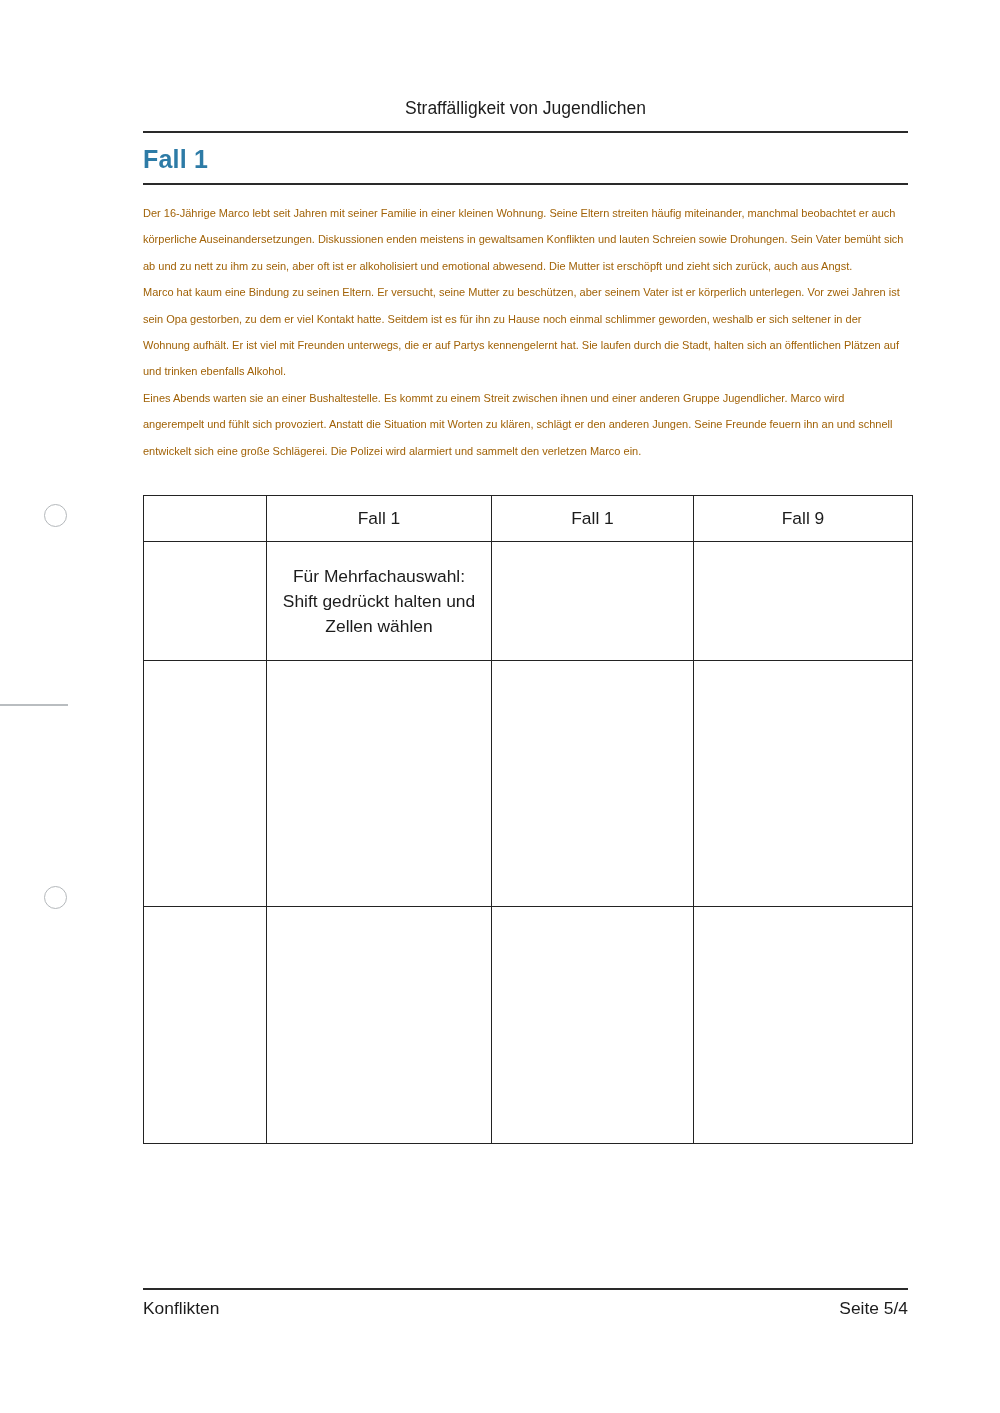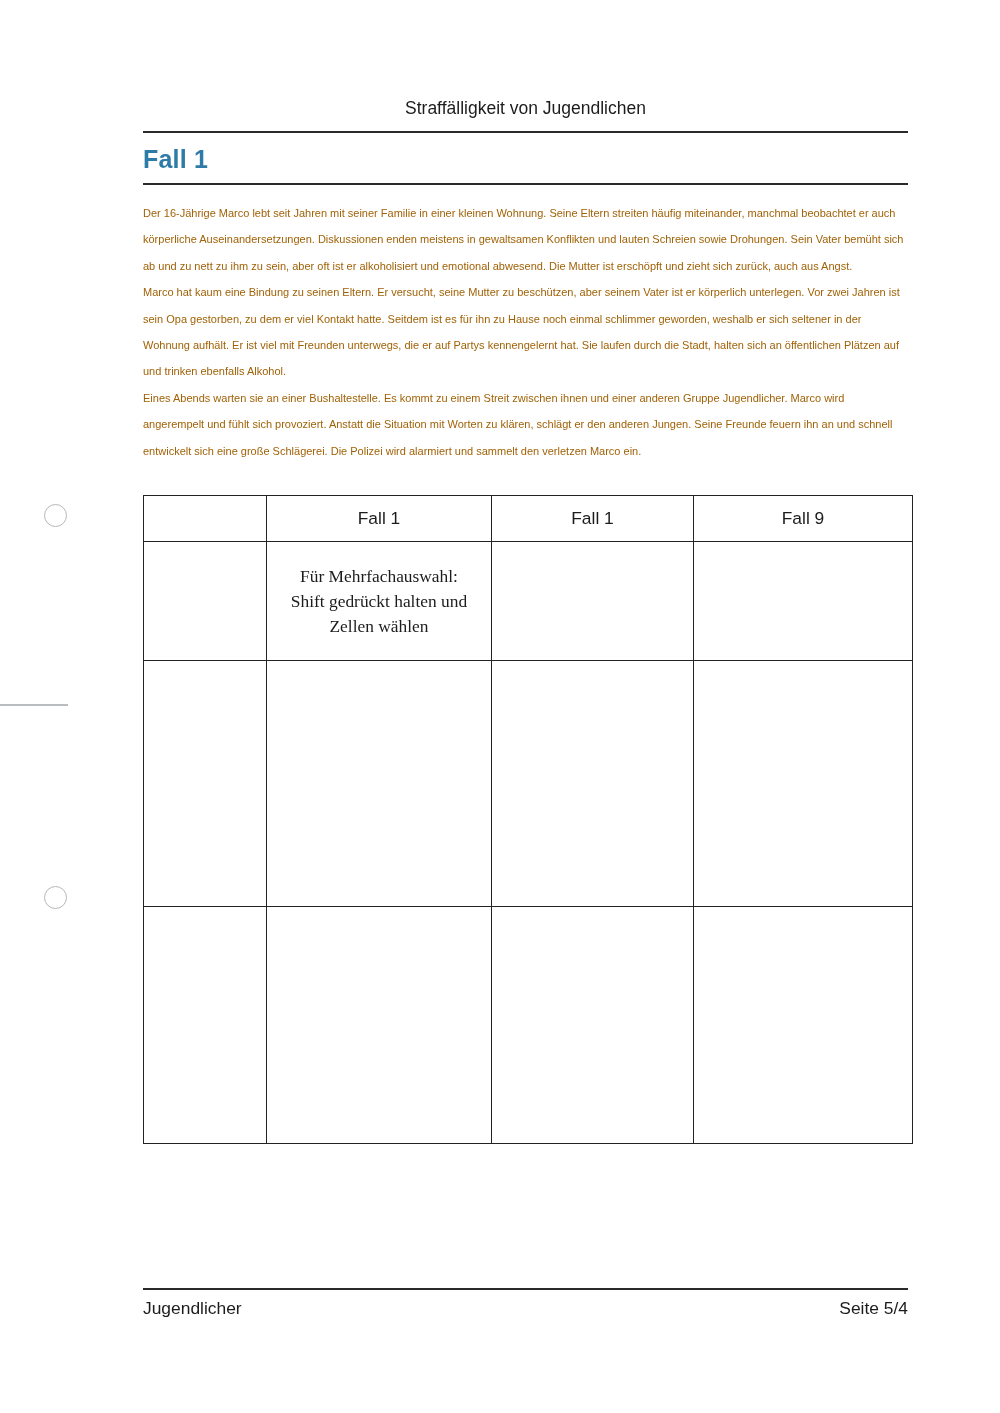--- a/index.html
+++ b/index.html
@@ -109,21 +109,21 @@
   .col-label  { width: 122px; }
   .col-case   { width: 224px; }
   .col-case2  { width: 201px; }
   .col-case3  { width: 218px; }
 
   .row-head td { height: 45px; }
   .row-hint td { height: 118px; }
   .row-blank-a td { height: 245px; }
   .row-blank-b td { height: 236px; }
 
-  .hint-text { padding: 0 10px; font-family: Liberation Serif, serif; }
+  .hint-text { padding: 0 10px; }
 
   
   .footer-rule {
     position: absolute;
     left: 143px;
     top: 1288px;
     width: 765px;
     border-top: 2px solid #2a2a2a;
     height: 0;
   }
@@ -203,18 +203,18 @@
           <td></td>
           <td></td>
         </tr>
       </tbody>
     </table>
 
   </div>
 
   <div class="footer-rule"></div>
   <div class="footer-row">
-    <span>Jugendlicher</span>
+    <span>Konflikten</span>
     <span>Seite 5/4</span>
   </div>
 
 
 </div>
 
 </body></html>

